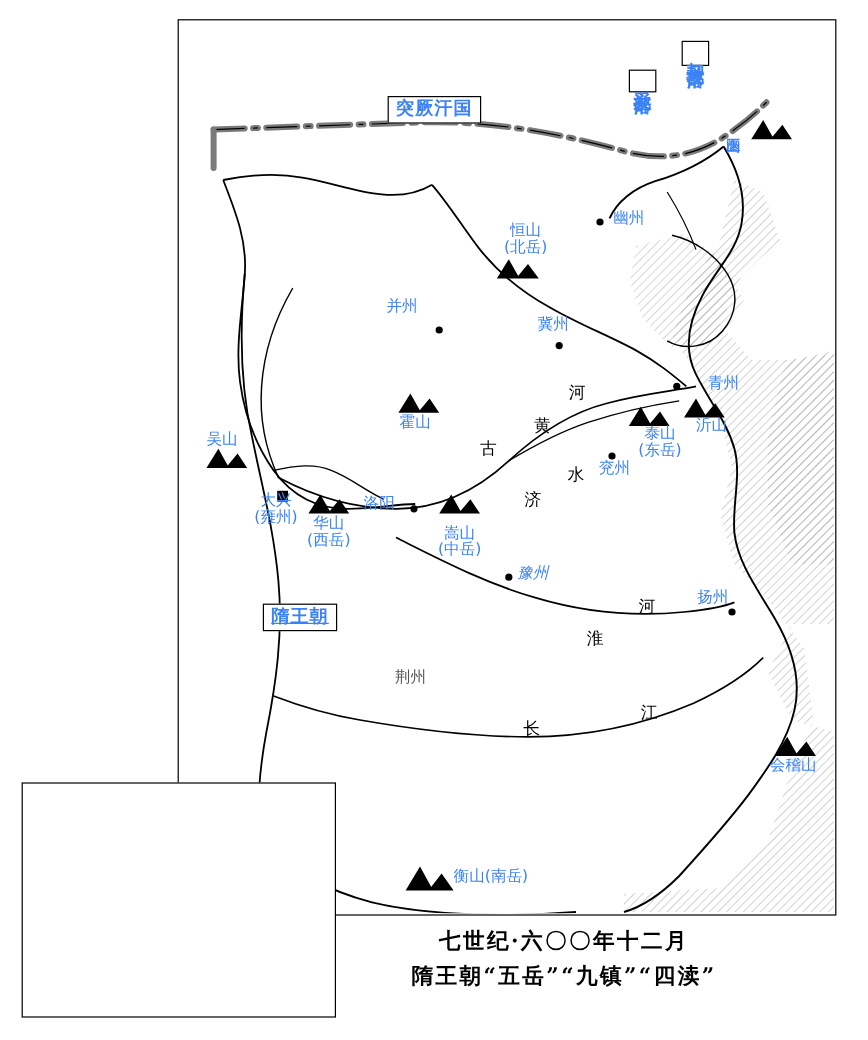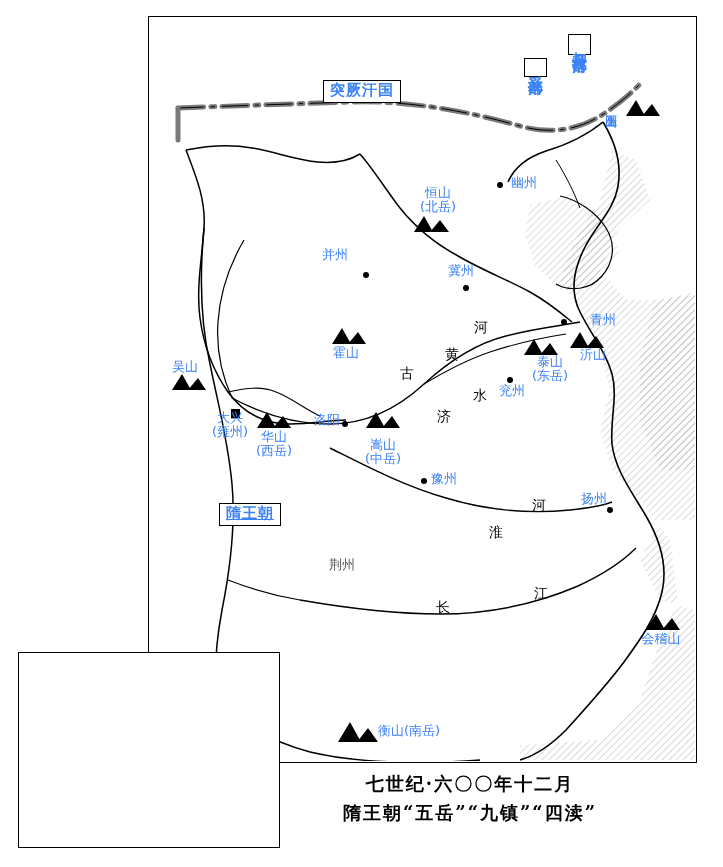--- a/index.html
+++ b/index.html
@@ -217,28 +217,28 @@
   <div class="city-dot" style="left:463px; top:285px;"></div>
   <div class="lbl" style="left:448px; top:264px;">冀州</div>
 
   <div class="city-dot" style="left:561px; top:319px;"></div>
   <div class="lbl" style="left:574px; top:313px;margin-left:16px;">青州</div>
 
   <div class="city-dot" style="left:507px; top:377px;"></div>
   <div class="lbl" style="left:499px; top:384px; width:16px;">兖州</div>
 
   <div class="city-dot" style="left:342px; top:421px;"></div>
-  <div class="lbl" style="left:314px; top:413px;text-align:right;">洛阳</div>
+  <div class="lbl" style="left:303px; top:413px;text-align:right;">洛阳</div>
 
   <div class="cap-square" style="left:231px; top:409px;"></div>
   <div class="lbl" style="left:182px; top:411px; width:48px;margin-left:24px;">大兴
 (雍州)</div>
 
   <div class="city-dot" style="left:421px; top:478px;"></div>
-  <div class="lbl" style="left:431px; top:472px;">豫州</div>
+  <div class="lbl" style="left:431px; top:472px;font-style:italic;">豫州</div>
 
   <div class="city-dot" style="left:607px; top:507px;"></div>
   <div class="lbl" style="left:581px; top:492px;">扬州</div>
 
   <div class="lbl" style="left:329px; top:558px; width:16px; color:#555;">荆州</div>
 
   <svg class="layer" viewBox="0 0 723 867">
     <g fill="#000">
 
       <path d="M414,232 L424,216 L433,232 Z M430,232 L440,220 L449,232 Z"></path>

